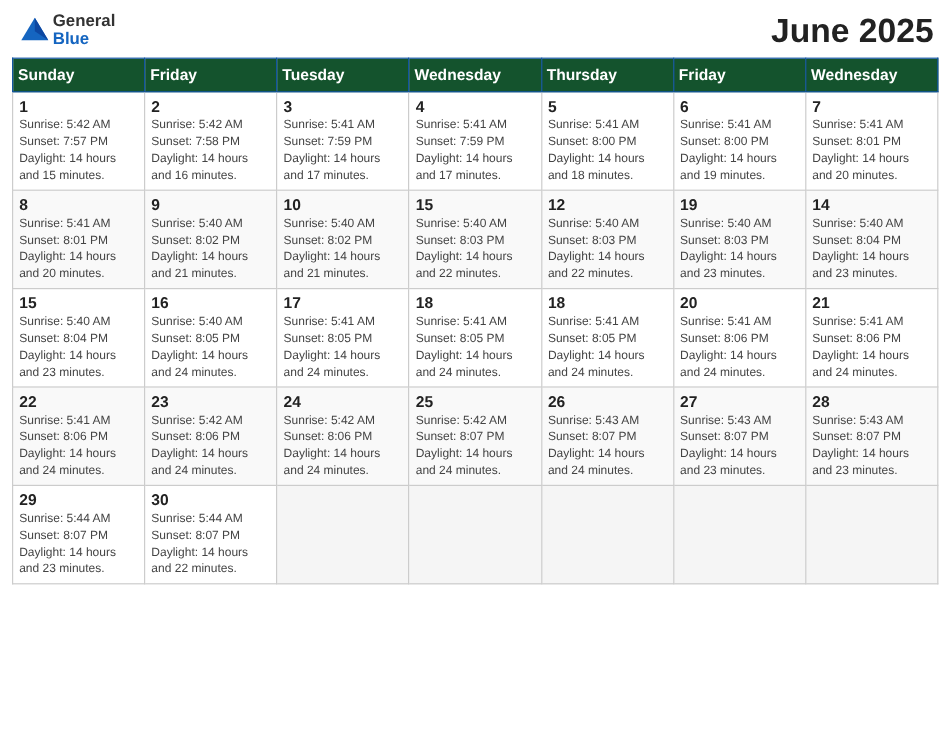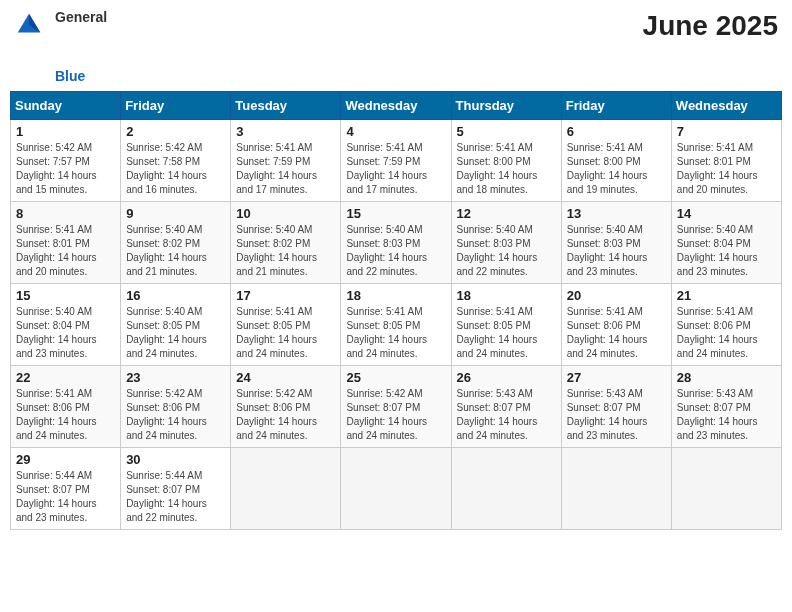--- a/index.html
+++ b/index.html
@@ -12,38 +12,37 @@
     }
     .header {
       display: flex;
       justify-content: space-between;
       align-items: flex-start;
       margin-bottom: 6px;
       padding: 0 4px;
     }
     .logo {
       display: flex;
-      align-items: flex-start;
-      gap: 11px;
+      align-items: flex-end;
+      gap: 0;
     }
     .logo-text {
       display: flex;
       flex-direction: column;
       line-height: 1.1;
     }
     .logo-general {
       font-size: 14px;
       color: #333;
       font-weight: bold;
     }
     .logo-blue {
       font-size: 14px;
       color: #1565c0;
       font-weight: bold;
-      margin-top: 44px;
     }
     .logo-icon {
       width: 30px;
       height: 30px;
     }
     .title-block {
       text-align: right;
     }
     .title-block h1 {
       font-size: 28px;
@@ -54,21 +53,21 @@
       font-size: 15px;
       color: #444;
       font-weight: normal;
     }
     .calendar {
       width: 100%;
       border-collapse: collapse;
       border: 1px solid #ccc;
     }
     .calendar th {
-      background: #0369a1;
+      background: #14532d;
       color: #fff;
       font-size: 13px;
       font-weight: bold;
       padding: 6px 4px;
       text-align: left;
       border: 1px solid #1255a0;
     }
     .calendar td {
       vertical-align: top;
       border: 1px solid #ccc;
@@ -223,21 +222,21 @@
       </td>
         <td>
         <span class="day-num">12</span>
         <div class="day-detail">
           Sunrise: 5:40 AM<br>
           Sunset: 8:03 PM<br>
           Daylight: 14 hours and 22 minutes.
         </div>
       </td>
         <td>
-        <span class="day-num">13</span>
+        <span class="day-num">19</span>
         <div class="day-detail">
           Sunrise: 5:40 AM<br>
           Sunset: 8:03 PM<br>
           Daylight: 14 hours and 23 minutes.
         </div>
       </td>
         <td>
         <span class="day-num">14</span>
         <div class="day-detail">
           Sunrise: 5:40 AM<br>

